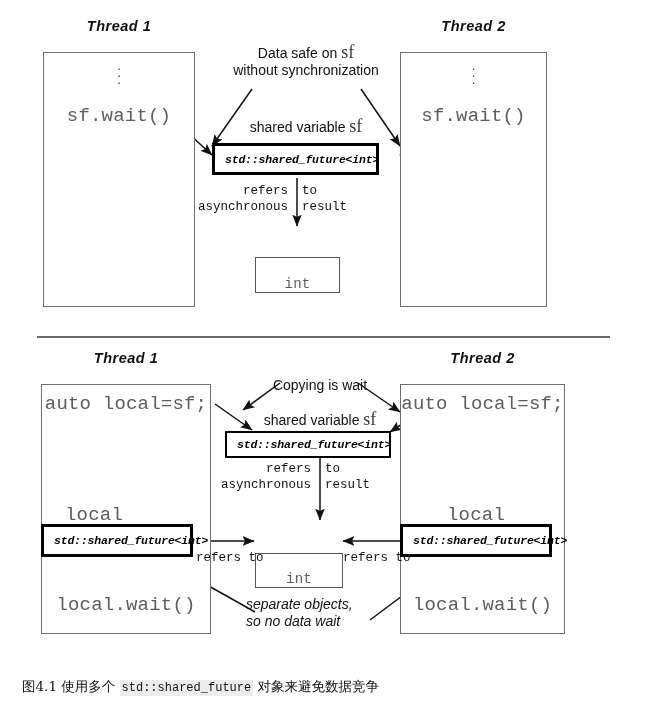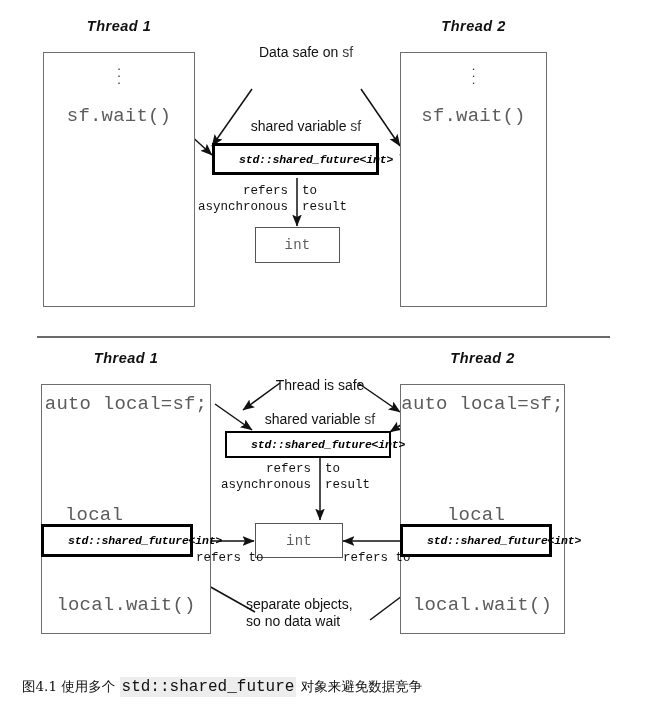--- a/index.html
+++ b/index.html
@@ -32,22 +32,22 @@
     letter-spacing:0.2px;
   }
   .annot{
     font-family:"Liberation Sans", sans-serif;
     font-size:14px;
     color:#111;
     white-space:nowrap;
     line-height:17px;
   }
   .annot .mono{
-    font-family:Liberation Sans, sans-serif;
-    font-size:14px;
+    font-family:Liberation Serif, serif;
+    font-size:18px;
     color:#3a3a3a;
   }
   .small-annot{
     font-family:Liberation Mono, monospace;
     font-size:12.5px;
     color:#111;
     white-space:nowrap;
     line-height:15px;
   }
 
@@ -55,36 +55,36 @@
   .thread-box{
     border:1.6px solid #6e6e6e;
     background:#ffffff;
     box-sizing:border-box;
   }
   .sf-box{
     border:3px solid #000;
     background:#fff;
     box-sizing:border-box;
     display:flex;align-items:center;
-    padding-left:24px;
+    padding-left:10px;
   }
   .sf-box.thin{border-width:2px;}
   .sf-text{
     font-family:"Liberation Mono","DejaVu Sans Mono",monospace;
     font-weight:bold;font-style:italic;
     font-size:11.5px;
     color:#000;
     white-space:nowrap;
     letter-spacing:-0.2px;
   }
   .int-box{
     border:1.8px solid #555;
     background:#fff;
     box-sizing:border-box;
-    display:flex;align-items:center;justify-content:center;
+    display:flex;align-items:flex-end;justify-content:center;margin-top:30px;
   }
   .int-box .code{color:#5c5c5c;font-size:14px;}
 
   .vdots{
     font-family:"Liberation Sans",sans-serif;
     color:#333;
     text-align:center;
     line-height:7px;
     font-size:13px;
   }
@@ -97,21 +97,21 @@
 
   
   .caption{
     font-family:"DejaVu Serif","Liberation Serif",serif;
     font-size:13.5px;
     color:#111;
     white-space:nowrap;
   }
   .caption .codebg{
     font-family:"Liberation Mono","DejaVu Sans Mono",monospace;
-    font-size:16px;
+    font-size:12px;
     background:#ededed;
     padding:1px 2px;
   }
   svg{position:absolute;left:0;top:0;overflow:visible;}
 </style>
 </head>
 <body>
 
 <div id="figure">
 
@@ -173,20 +173,21 @@
     <span>.</span>
       <span>.</span>
       <span>.</span>
   </div>
 
   <div class="abs code" style="left:43px;top:105px;width:152px;text-align:center;">sf.wait()</div>
   <div class="abs code" style="left:400px;top:105px;width:147px;text-align:center;">sf.wait()</div>
 
   <div class="abs annot" style="left:306px;top:44px;transform:translateX(-50%);text-align:center;">
     <div><span>Data safe on </span><span class="mono">sf</span></div>
+    <div>without synchronization</div>
   </div>
 
   <div class="abs annot" style="left:306px;top:118px;transform:translateX(-50%);text-align:center;">
     <span>shared variable </span><span class="mono">sf</span>
   </div>
 
   <div class="abs sf-box" style="left:212px;top:143px;width:167px;height:32px;">
     <span class="sf-text">std::shared_future&lt;int&gt;</span>
   </div>
 
@@ -207,21 +208,21 @@
 
   <div class="abs thread-label" style="left:41px;top:350px;width:170px;">Thread  1</div>
   <div class="abs thread-label" style="left:400px;top:350px;width:165px;">Thread  2</div>
 
   <div class="abs thread-box" style="left:41px;top:384px;width:170px;height:250px;"></div>
   <div class="abs thread-box" style="left:400px;top:384px;width:165px;height:250px;"></div>
 
   <div class="abs code" style="left:41px;top:393px;width:170px;text-align:center;">auto local=sf;</div>
   <div class="abs code" style="left:400px;top:393px;width:165px;text-align:center;">auto local=sf;</div>
 
-  <div class="abs annot" style="left:320px;top:377px;transform:translateX(-50%);text-align:center;">Thread is safe</div>
+  <div class="abs annot" style="left:320px;top:377px;transform:translateX(-50%);text-align:center;">Copying is wait</div>
 
   <div class="abs annot" style="left:320px;top:411px;transform:translateX(-50%);text-align:center;">
     <span>shared variable </span><span class="mono">sf</span>
   </div>
 
   <div class="abs sf-box thin" style="left:225px;top:431px;width:166px;height:27px;">
     <span class="sf-text">std::shared_future&lt;int&gt;</span>
   </div>
 
   <div class="abs small-annot" style="left:315px;top:462px;text-align:right;width:0;">
@@ -246,21 +247,21 @@
   <div class="abs int-box" style="left:255px;top:523px;width:88px;height:35px;">
     <span class="code">int</span>
   </div>
 
   <div class="abs small-annot" style="left:196px;top:551px;">refers to</div>
   <div class="abs small-annot" style="left:343px;top:551px;">refers to</div>
 
   <div class="abs code" style="left:41px;top:594px;width:170px;text-align:center;">local.wait()</div>
   <div class="abs code" style="left:400px;top:594px;width:165px;text-align:center;">local.wait()</div>
 
-  <div class="abs annot" style="left:246px;top:596px;text-align:left;">
+  <div class="abs annot" style="left:246px;top:596px;text-align:left;font-style:italic;">
     <div>separate objects,</div>
     <div>so no data wait</div>
   </div>
 
   <div class="abs caption" style="left:22px;top:678px;">
     <span>图4.1 使用多个</span>
     <span class="codebg">std::shared_future</span>
     <span>对象来避免数据竞争</span>
   </div>
 

